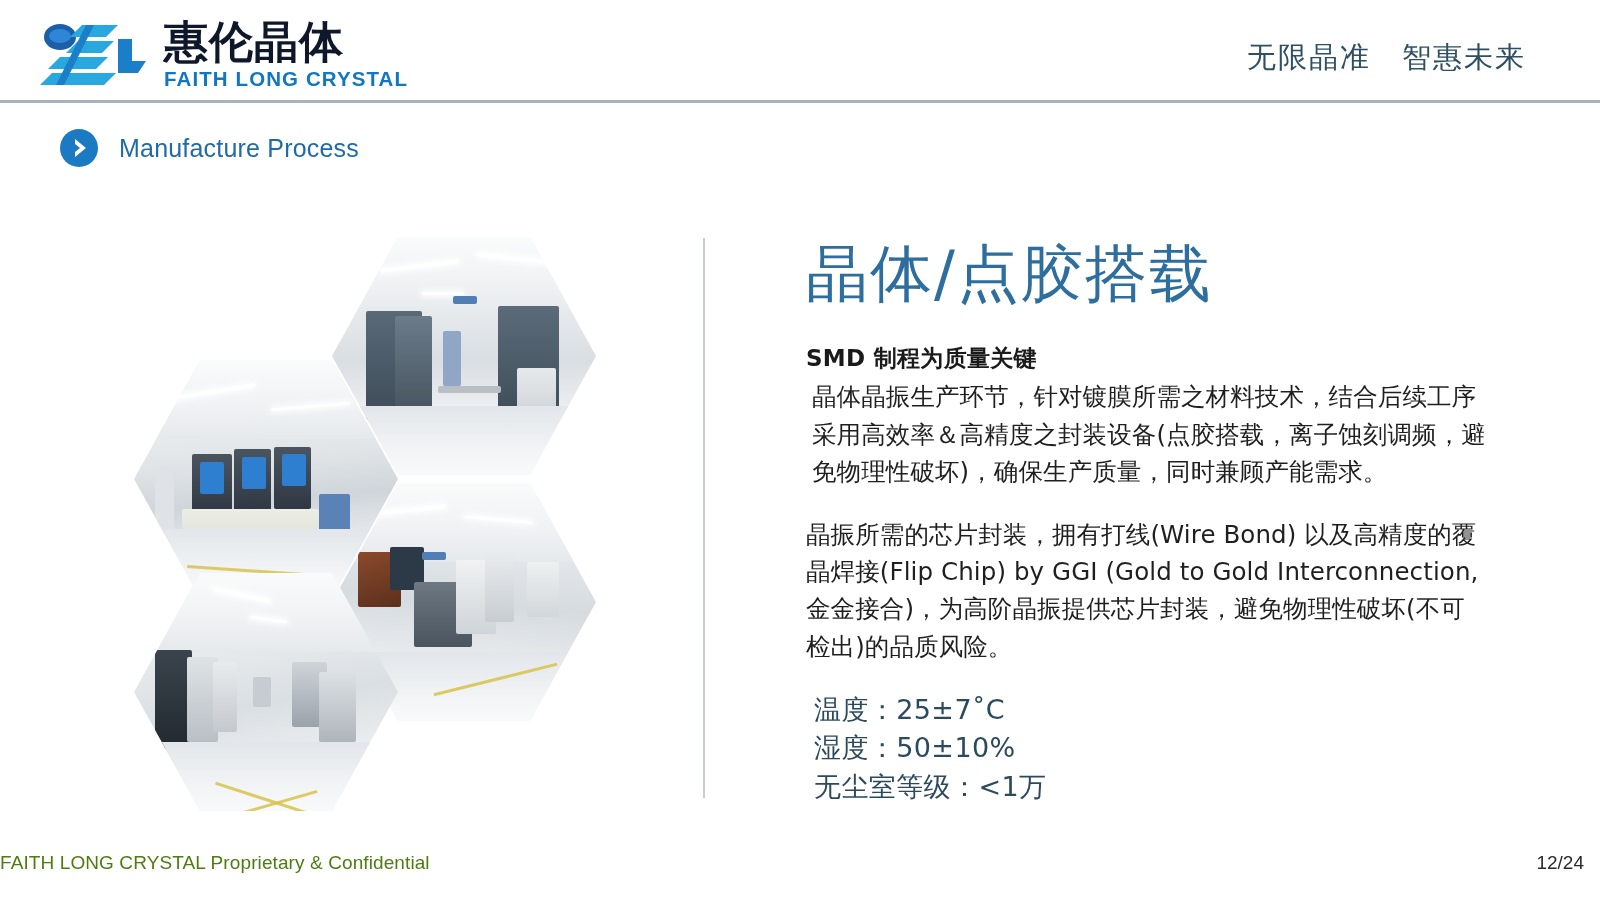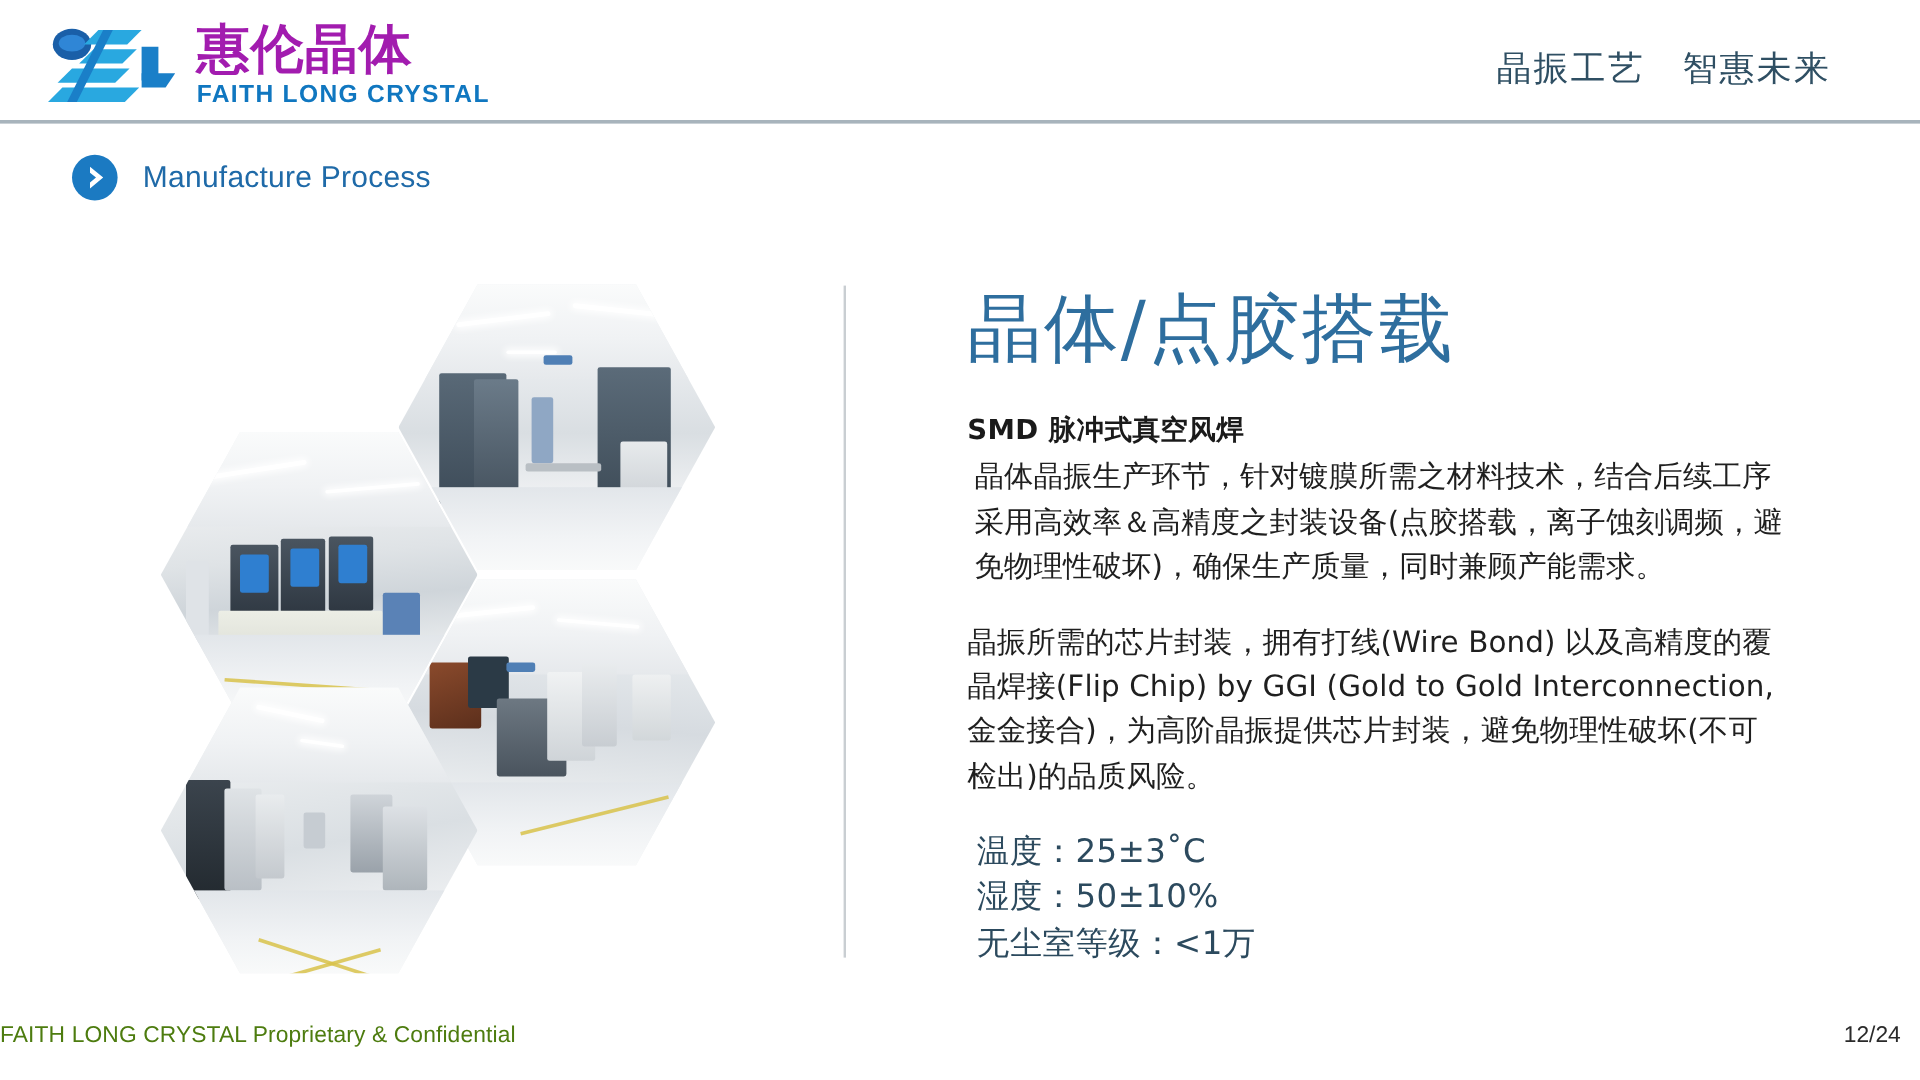--- a/index.html
+++ b/index.html
@@ -37,21 +37,21 @@
   }
   #logo-text-block {
     margin-left: 6px;
     display: flex;
     flex-direction: column;
     justify-content: center;
   }
   #logo-cn {
     font-size: 44px;
     font-weight: 700;
-    color: #a21caf;
+    color: #0f172a;
     letter-spacing: 1px;
     line-height: 1.02;
     font-family: "DejaVu Sans", "Liberation Sans", sans-serif;
   }
   #logo-en {
     font-size: 20.5px;
     font-weight: 700;
     color: #1077c0;
     letter-spacing: 1.1px;
     line-height: 1.15;
@@ -267,21 +267,21 @@
         <polygon points="84,18 98,18 98,46 84,46"></polygon>
         <polygon points="84,40 112,40 104,52 84,52"></polygon>
       </g>
     </svg>
     <div id="logo-text-block">
       <div id="logo-cn">惠伦晶体</div>
       <div id="logo-en">FAITH LONG CRYSTAL</div>
     </div>
   </div>
 
-  <div id="header-tagline">晶振工艺　智惠未来</div>
+  <div id="header-tagline">无限晶准　智惠未来</div>
   <div id="header-rule"></div>
 </div>
 
 <div id="section-title-row">
   <svg id="section-arrow-icon" viewBox="0 0 40 40">
     <circle cx="20" cy="20" r="19" fill="#1b7ac2"></circle>
     <path d="M16 11 L27 20 L16 29 L16 24 L21 20 L16 16 Z" fill="#ffffff"></path>
   </svg>
   <div id="section-title-en">Manufacture Process</div>
 </div>
@@ -358,26 +358,26 @@
     </div>
   </div>
 </div>
 
 <div id="vertical-divider"></div>
 
 <div id="content">
   <h1 id="main-heading">晶体/点胶搭载</h1>
 
   <div id="body-block">
-    <div id="para-heading">SMD 脉冲式真空风焊</div>
+    <div id="para-heading">SMD 制程为质量关键</div>
     <p id="para-1" class="body-para">晶体晶振生产环节，针对镀膜所需之材料技术，结合后续工序采用高效率＆高精度之封装设备(点胶搭载，离子蚀刻调频，避免物理性破坏)，确保生产质量，同时兼顾产能需求。</p>
     <p id="para-2" class="body-para">晶振所需的芯片封装，拥有打线(Wire Bond) 以及高精度的覆晶焊接(Flip Chip) by GGI (Gold to Gold Interconnection, 金金接合)，为高阶晶振提供芯片封装，避免物理性破坏(不可检出)的品质风险。</p>
   </div>
 
   <div id="spec-list">
-    <div class="spec-line">温度：25±3˚C</div>
+    <div class="spec-line">温度：25±7˚C</div>
     <div class="spec-line">湿度：50±10%</div>
     <div class="spec-line">无尘室等级：&lt;1万</div>
   </div>
 </div>
 
 <div id="footer-left">FAITH LONG CRYSTAL Proprietary &amp; Confidential</div>
 <div id="footer-page">12/24</div>
 
 </body></html>

